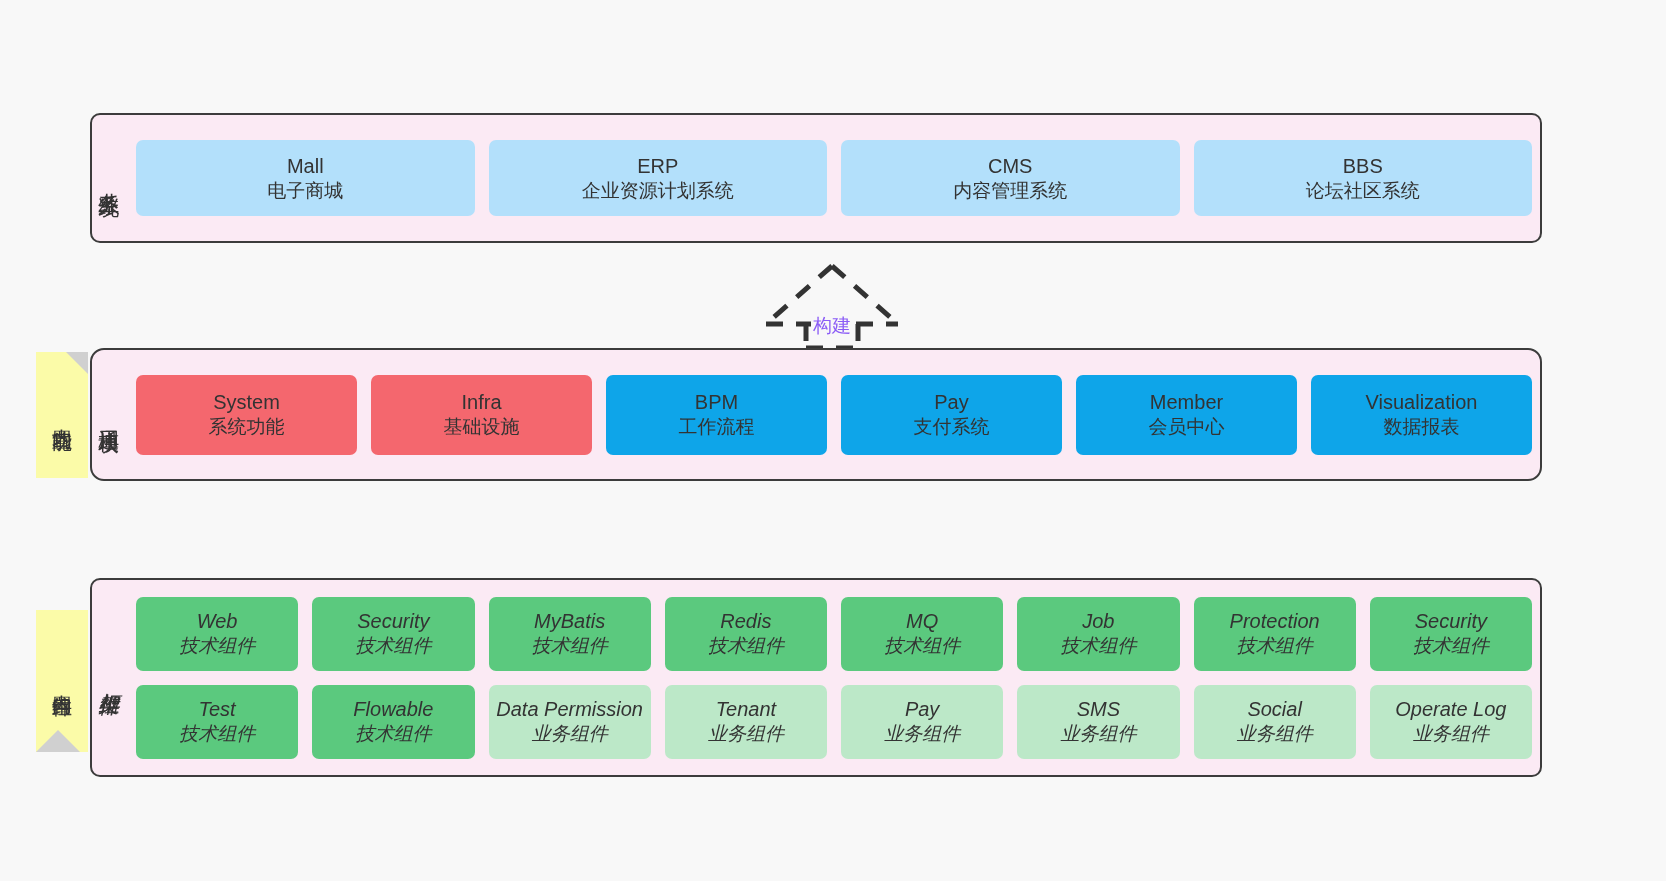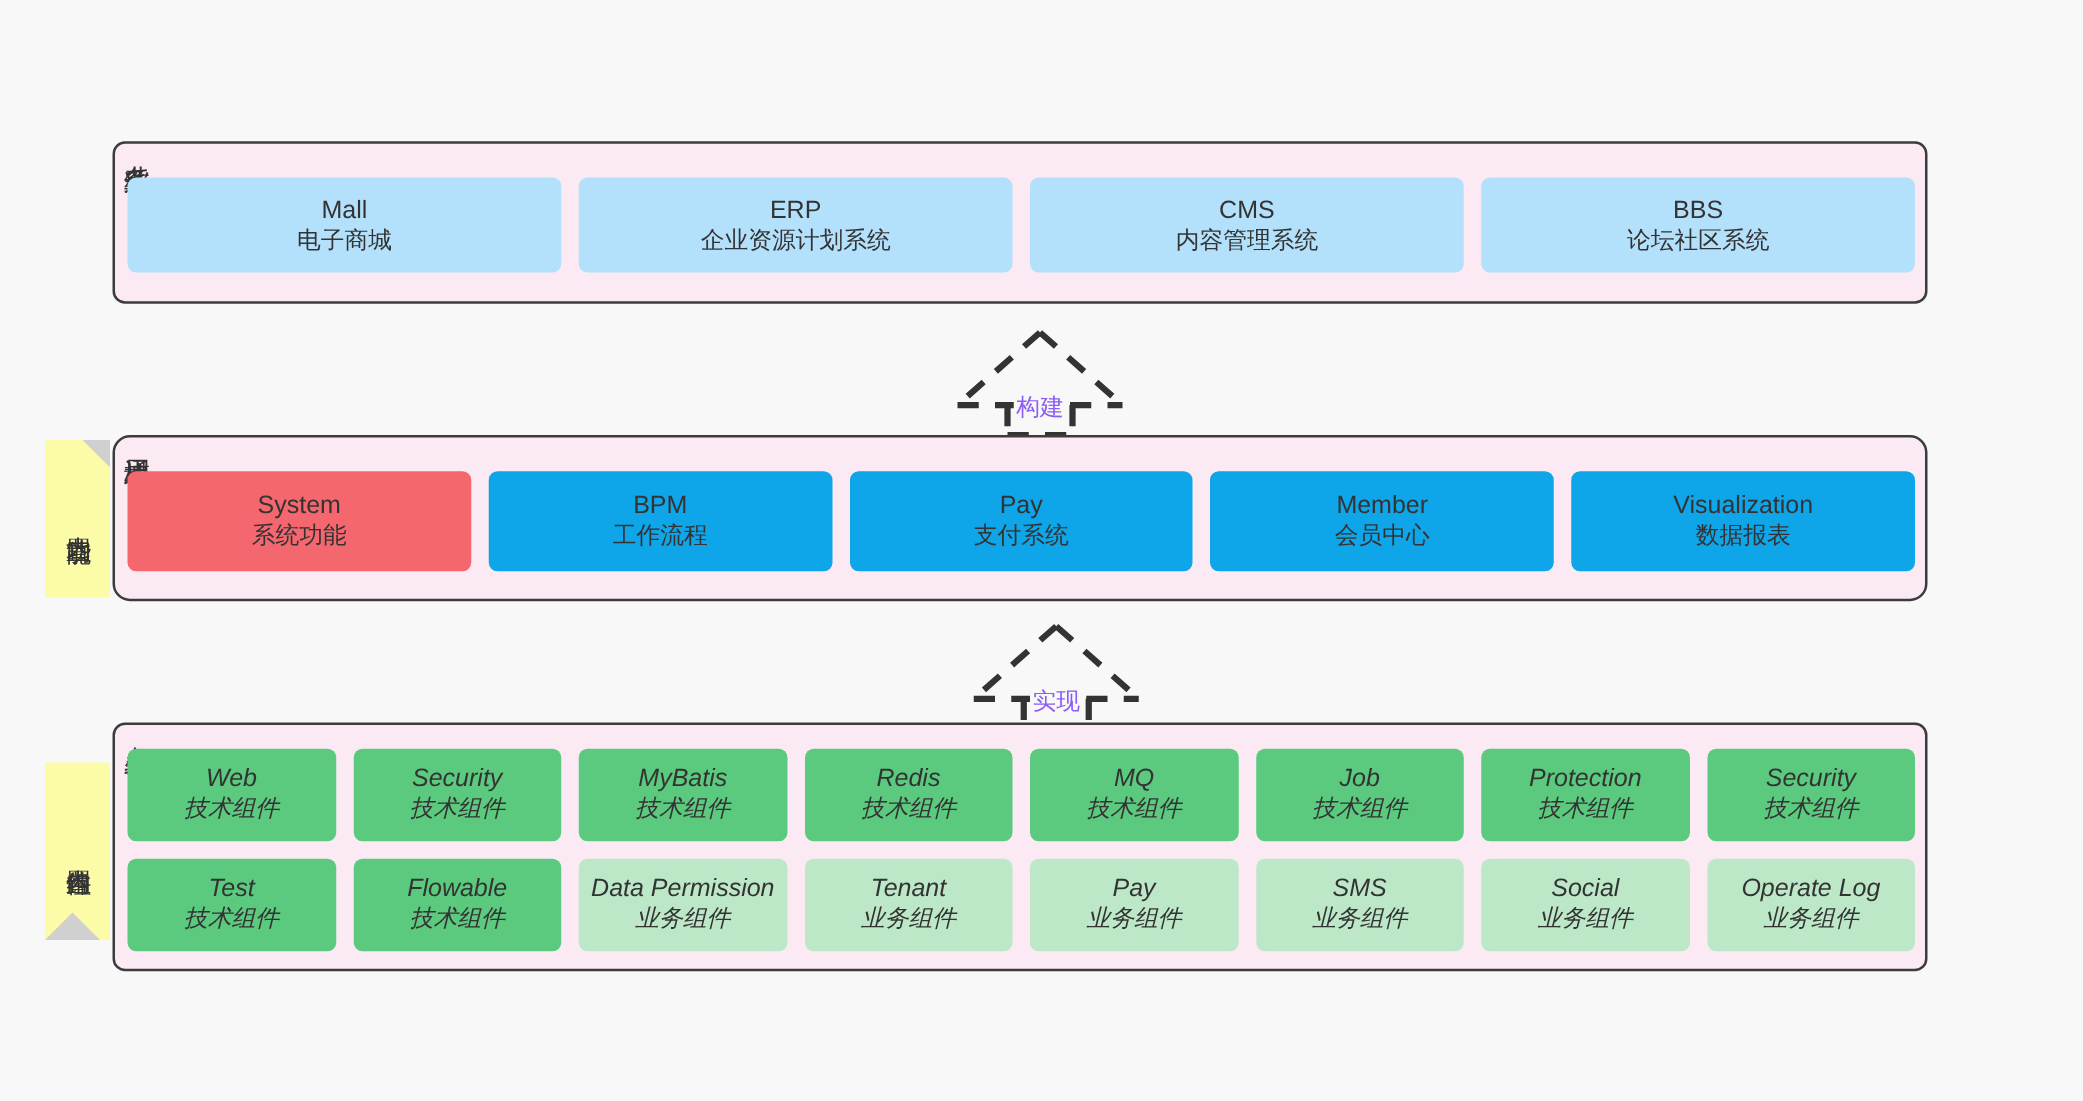--- a/index.html
+++ b/index.html
@@ -23,21 +23,20 @@
   }
 
   
   .layer {
     position: absolute;
     box-sizing: border-box;
     background: #fbeaf4;
     border: 2px solid #3c3c3c;
     border-radius: 10px;
     display: flex;
-    flex-direction: column;
     align-items: stretch;
   }
   .layer-title {
     flex: 0 0 auto;
     width: 34px;
     display: flex;
     align-items: center;
     justify-content: center;
     font-size: 21px;
     line-height: 1.12;
@@ -196,51 +195,44 @@
     <span class="fold"></span>
   </div>
   <div class="layer" id="layer-common" style="left:90px; top:348px; width:1452px; height:133px;border-radius:14px;">
     <div class="layer-title">通用模块</div>
     <div class="layer-body">
       <div class="row">
         <div class="card c-red h-mod">
           <span class="t1">System</span>
           <span class="t2">系统功能</span>
         </div>
+        <div class="card c-red h-mod">
+          <span class="t1">Infra</span>
+          <span class="t2">基础设施</span>
+        </div>
         <div class="card c-pink h-mod">
           <span class="t1">BPM</span>
           <span class="t2">工作流程</span>
         </div>
         <div class="card c-pink h-mod">
           <span class="t1">Pay</span>
           <span class="t2">支付系统</span>
         </div>
         <div class="card c-pink h-mod">
           <span class="t1">Member</span>
           <span class="t2">会员中心</span>
         </div>
         <div class="card c-pink h-mod">
           <span class="t1">Visualization</span>
           <span class="t2">数据报表</span>
         </div>
       </div>
     </div>
   </div>
 
-  <div class="connector" style="left:775px; top:497px; width:140px; height:88px;">
-    <svg width="140" height="88" viewBox="0 0 140 88">
-      <path d="M70 4 L136 62" fill="none" stroke="#333333" stroke-width="5" stroke-dasharray="17 13" stroke-linecap="butt"></path>
-      <path d="M70 4 L4 62" fill="none" stroke="#333333" stroke-width="5" stroke-dasharray="17 13" stroke-linecap="butt"></path>
-      <path d="M4 62 L136 62" fill="none" stroke="#333333" stroke-width="5" stroke-dasharray="17 13" stroke-linecap="butt"></path>
-      <path d="M44 62 L44 86" fill="none" stroke="#333333" stroke-width="5" stroke-dasharray="17 13" stroke-linecap="butt"></path>
-      <path d="M96 62 L96 86" fill="none" stroke="#333333" stroke-width="5" stroke-dasharray="17 13" stroke-linecap="butt"></path>
-      <path d="M44 86 L96 86" fill="none" stroke="#333333" stroke-width="5" stroke-dasharray="17 13" stroke-linecap="butt"></path>
-    </svg>
-    <span class="conn-label" style="top:51px;">实现</span>
-  </div>
 
   <div class="note fold-bl" style="left:36px; top:610px; width:52px; height:142px;">
     <span>内置组件</span>
     <span class="fold"></span>
   </div>
   <div class="layer" id="layer-framework" style="left:90px; top:578px; width:1452px; height:199px;font-style:italic;">
     <div class="layer-title">框架组件</div>
     <div class="layer-body">
       <div class="row">
         <div class="card c-green h-comp">

